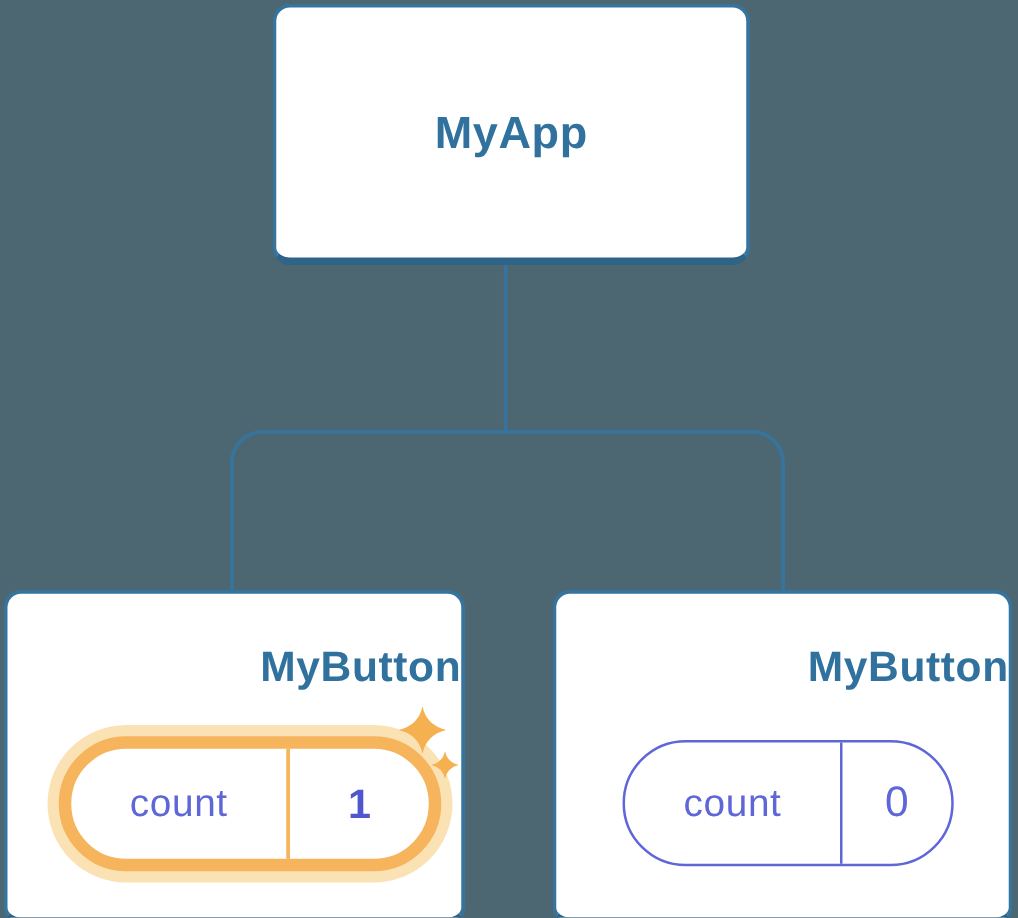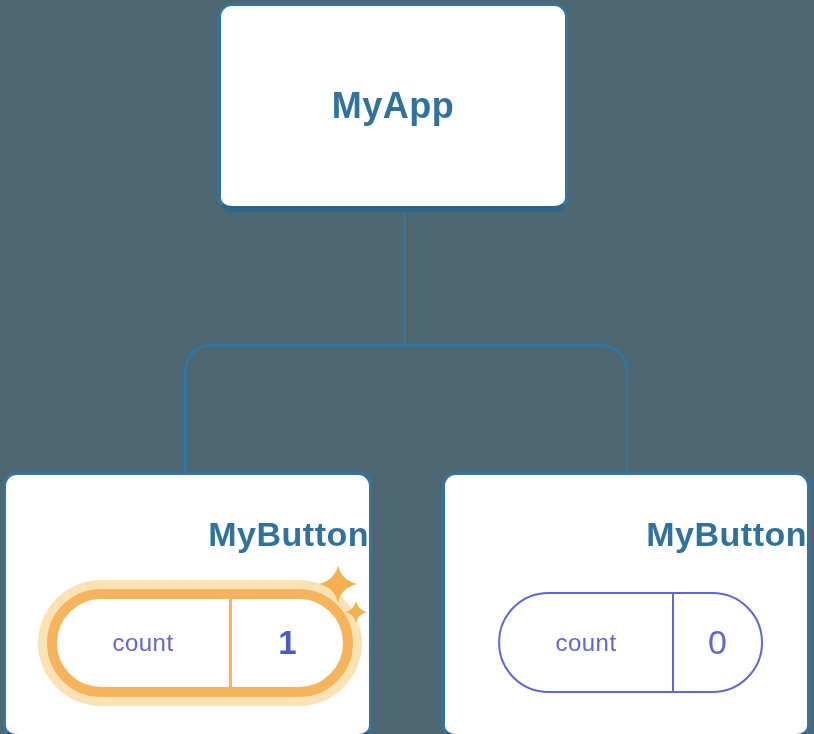--- a/index.html
+++ b/index.html
@@ -37,21 +37,21 @@
   .node-card {
     position: absolute;
     background: #ffffff;
     border: 3px solid #36749D;
     border-bottom: 6px solid #2E6487;
     border-radius: 14px;
     box-sizing: border-box;
   }
   .node-app {
     left: 218px; top: 3px;
-    width: 350px; height: 209px;
+    width: 382px; height: 209px;
     display: flex;
     align-items: center;
     justify-content: center;
   }
   .node-button-left  { left: 3px;   top: 472px; width: 369px; height: 268px; }
   .node-button-right { left: 442px; top: 472px; width: 368px; height: 268px; }
 
   .node-title {
     color: #30719E;
     font-size: 36px;
@@ -74,21 +74,21 @@
     background: #ffffff;
     display: flex;
     align-items: stretch;
   }
   .pill-label, .pill-value {
     display: flex;
     align-items: center;
     justify-content: center;
     color: #5E66D8;
   }
-  .pill-label { font-size: 24px; letter-spacing: 0.5px; }
+  .pill-label { font-size: 31px; letter-spacing: 0.5px; }
 
   
   .pill-highlight {
     left: 41px; top: 114px;
     width: 306px; height: 108px;
     border: 10px solid #F6B45C;
     border-radius: 58px;
     box-shadow: 0 0 0 9px #FBE2B4;
   }
   .pill-highlight .pill-label { width: 172px; }

